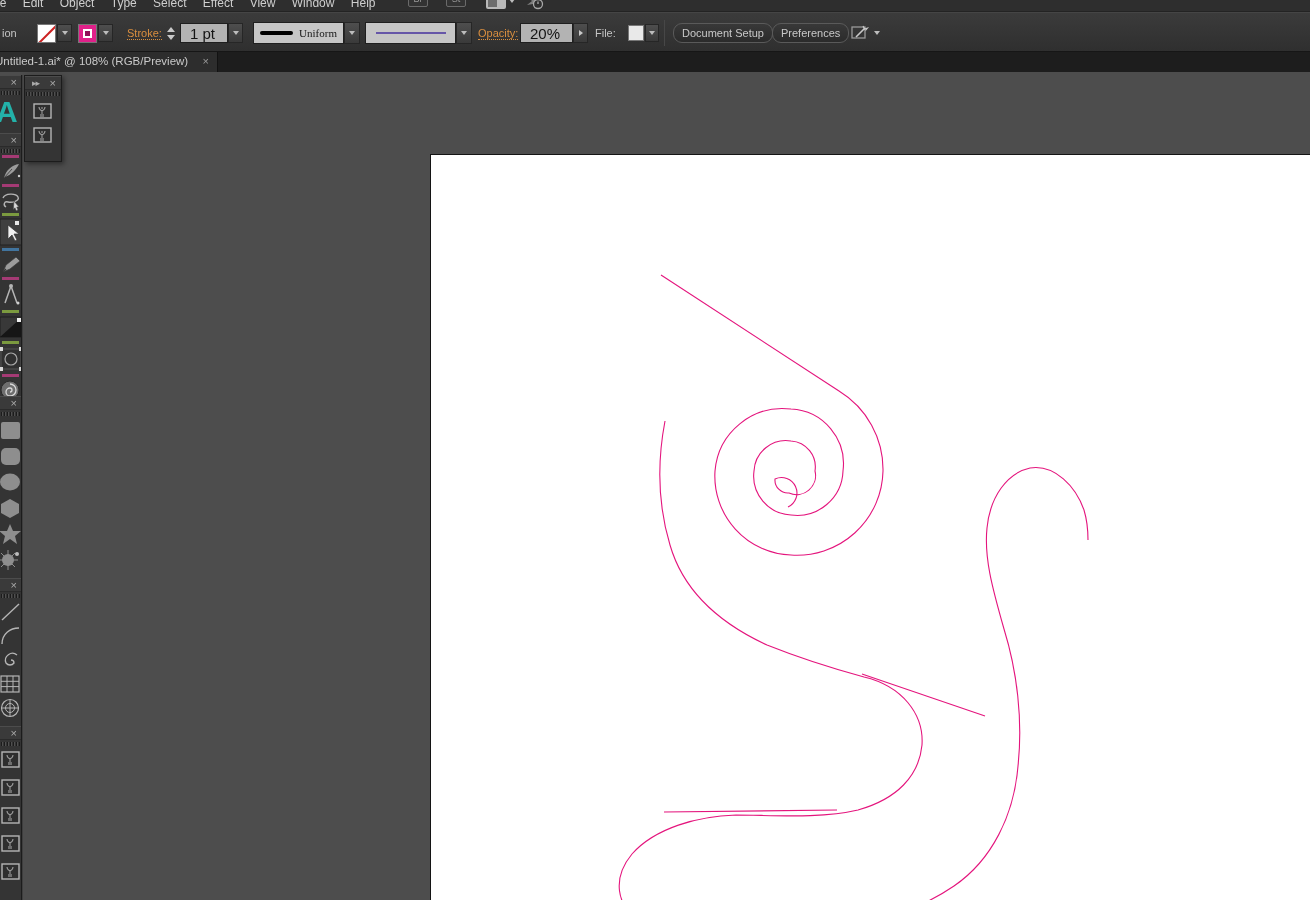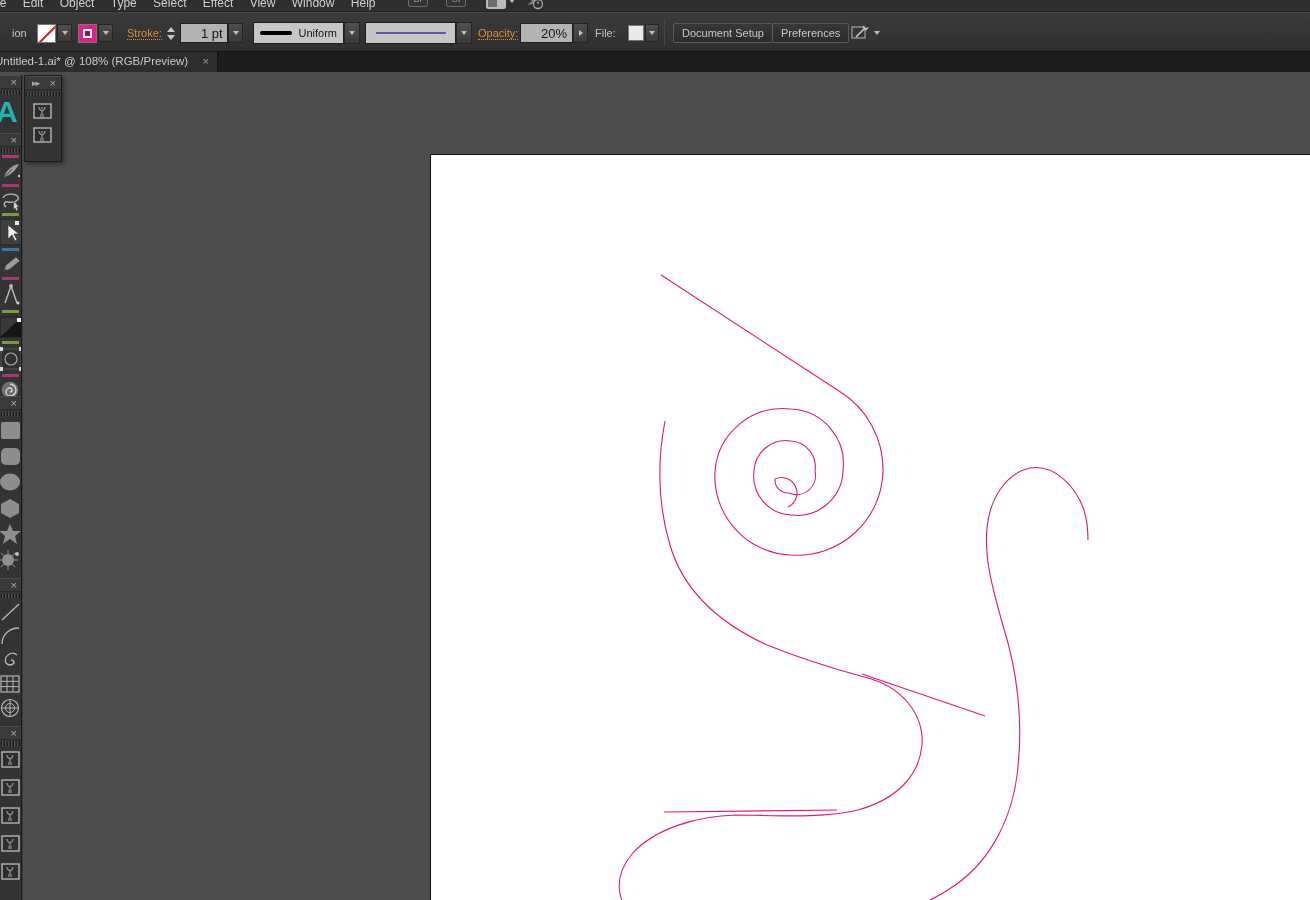--- a/index.html
+++ b/index.html
@@ -21,28 +21,28 @@
   
   .controlbar{position:absolute;left:0;top:12px;width:1310px;height:40px;background:linear-gradient(#3b3b3b,#2f2f2f);border-top:1px solid #454545;border-bottom:1px solid #161616;}
   .cb{position:absolute;top:0;height:40px;display:flex;align-items:center;}
   .cb-label{font-size:11px;color:#c4c4c4;}
   .cb-link{font-size:11px;color:#d98e3f;border-bottom:1px dotted #d98e3f;cursor:pointer;}
   .swatch-fill{width:19px;height:19px;background:#fff;border:1px solid #777;position:relative;overflow:hidden;}
   .swatch-fill svg{position:absolute;left:0;top:0;}
   .swatch-stroke{width:19px;height:19px;background:#e0218a;border:1px solid #777;position:relative;}
   .swatch-stroke:before{content:"";position:absolute;left:4px;top:4px;right:4px;bottom:4px;border:2px solid #fff;background:#8f1058;}
   .dd-btn{width:15px;height:18px;background:linear-gradient(#4e4e4e,#3a3a3a);border:1px solid #262626;display:flex;align-items:center;justify-content:center;cursor:pointer;}
-  .field{height:20px;background:#b3b3b3;border:1px solid #1f1f1f;color:#141414;font-size:13px;display:flex;align-items:center;padding-left:20px;}
+  .field{height:20px;background:#b3b3b3;border:1px solid #1f1f1f;color:#141414;font-size:15px;display:flex;align-items:center;padding-left:9px;}
   .spin{display:flex;flex-direction:column;justify-content:center;gap:3px;width:13px;align-items:center;cursor:pointer;}
   .tri-up{width:0;height:0;border-left:4px solid transparent;border-right:4px solid transparent;border-bottom:5px solid #c9c9c9;}
   .tri-dn{width:0;height:0;border-left:4px solid transparent;border-right:4px solid transparent;border-top:5px solid #c9c9c9;}
   .combo{height:22px;background:#c6c6c6;border:1px solid #1f1f1f;display:flex;align-items:center;padding:0 6px;gap:6px;color:#161616;font-size:11px;cursor:pointer;}
   .uline{width:44px;height:4px;background:#000;border-radius:2px;}
   .bline{width:70px;height:2px;background:#6656a8;}
-  .cb-btn{height:20px;background:linear-gradient(#383838,#2b2b2b);border:1px solid #5a5a5a;border-radius:2px;color:#c8c8c8;font-size:11px;display:flex;align-items:center;padding:0 8px;cursor:pointer;}
+  .cb-btn{height:20px;background:linear-gradient(#383838,#2b2b2b);border:1px solid #5a5a5a;border-radius:9px;color:#c8c8c8;font-size:11px;display:flex;align-items:center;padding:0 8px;cursor:pointer;}
   .vsep{width:1px;height:26px;background:#1e1e1e;border-right:1px solid #474747;}
   .style-swatch{width:16px;height:16px;background:#e9e9e9;border:1px solid #777;}
 
   
   .tabbar{position:absolute;left:0;top:52px;width:1310px;height:20px;background:#1d1d1d;}
   .doc-tab{position:absolute;left:0;top:0;width:218px;height:20px;background:#2d2d2d;border-right:1px solid #121212;overflow:hidden;cursor:pointer;}
   .doc-tab .title{position:absolute;left:-5px;top:3px;font-size:11.5px;color:#c9c9c9;white-space:nowrap;}
   .doc-tab .x{position:absolute;right:8px;top:3px;font-size:11px;color:#9a9a9a;cursor:pointer;}
 
   
@@ -100,21 +100,21 @@
     <div class="mb-icon" style="left:524px;top:-7px;">
       <svg width="22" height="18" viewBox="0 0 22 18">
         <path d="M10 2 L12 7 L17 5 L13 9 L18 12 L12 11 L11 16 L9 11 L3 12 L8 8 L4 4 L9 7 Z" fill="#7e7e7e"></path>
         <circle cx="14" cy="11" r="4.5" fill="#2e2e2e" stroke="#a8a8a8" stroke-width="1.3"></circle>
         <line x1="14" y1="8.5" x2="14" y2="11" stroke="#a8a8a8" stroke-width="1.3"></line>
       </svg>
     </div>
   </div>
 
   <div class="controlbar">
-    <div class="cb" style="left:12px;justify-content:center;">
+    <div class="cb" style="left:2px;justify-content:center;">
         <span class="cb-label">ion</span>
       </div>
 
     <div class="cb" style="left:37px;gap:1px;">
       <div class="swatch-fill">
         <svg width="19" height="19">
             <line x1="1" y1="18" x2="18" y2="1" stroke="#cc2222" stroke-width="2"></line>
           </svg>
       </div>
       <div class="dd-btn">
@@ -140,21 +140,21 @@
         </div>
     </div>
     <div class="cb" style="left:180px;gap:0;">
       <div class="field" style="width:48px;">1 pt</div>
       <div class="dd-btn" style="height:20px;">
           <div class="car-down"></div>
         </div>
     </div>
 
     <div class="cb" style="left:253px;gap:0;">
-      <div class="combo" style="width:91px;">
+      <div class="combo" style="width:91px;font-family:Liberation Serif, serif;">
         <div class="uline"></div>
         <span>Uniform</span>
       </div>
       <div class="dd-btn" style="height:22px;width:16px;">
           <div class="car-down"></div>
         </div>
     </div>
 
     <div class="cb" style="left:365px;gap:0;">
       <div class="combo" style="width:91px;justify-content:center;">

